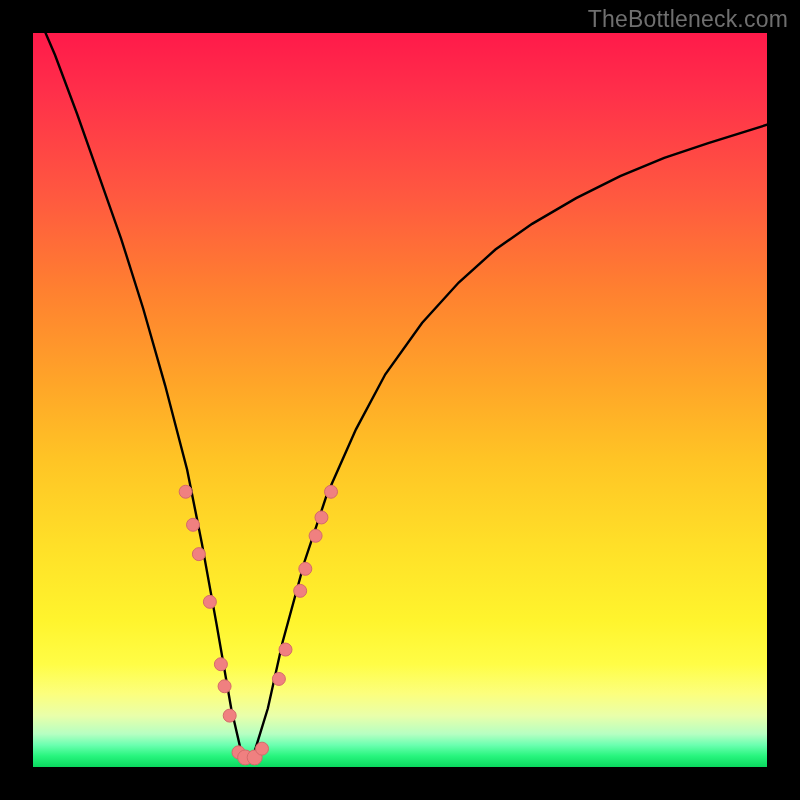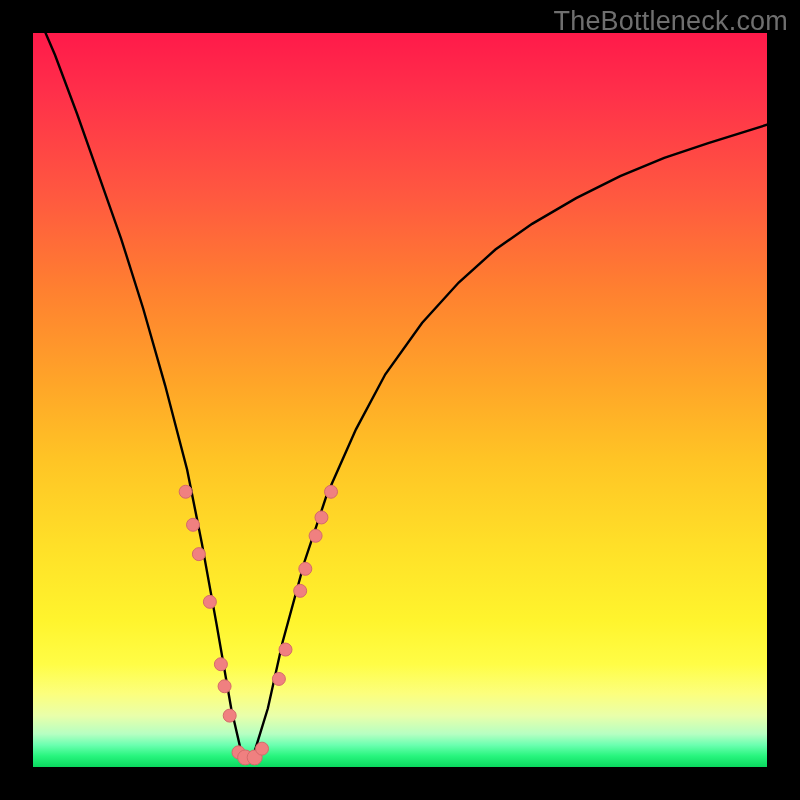--- a/index.html
+++ b/index.html
@@ -50,21 +50,21 @@
       #6bffb0 97%,
       #28f57e 98.5%,
       #0ad85e 100%
     );
   }
   .watermark {
     position: absolute;
     top: 6px;
     right: 12px;
     color: #6f6f6f;
-    font-size: 27px;
+    font-size: 23px;
     font-weight: 400;
     letter-spacing: 0.2px;
   }
   svg.curve {
     position: absolute;
     left: 0;
     top: 0;
     width: 734px;
     height: 734px;
   }

